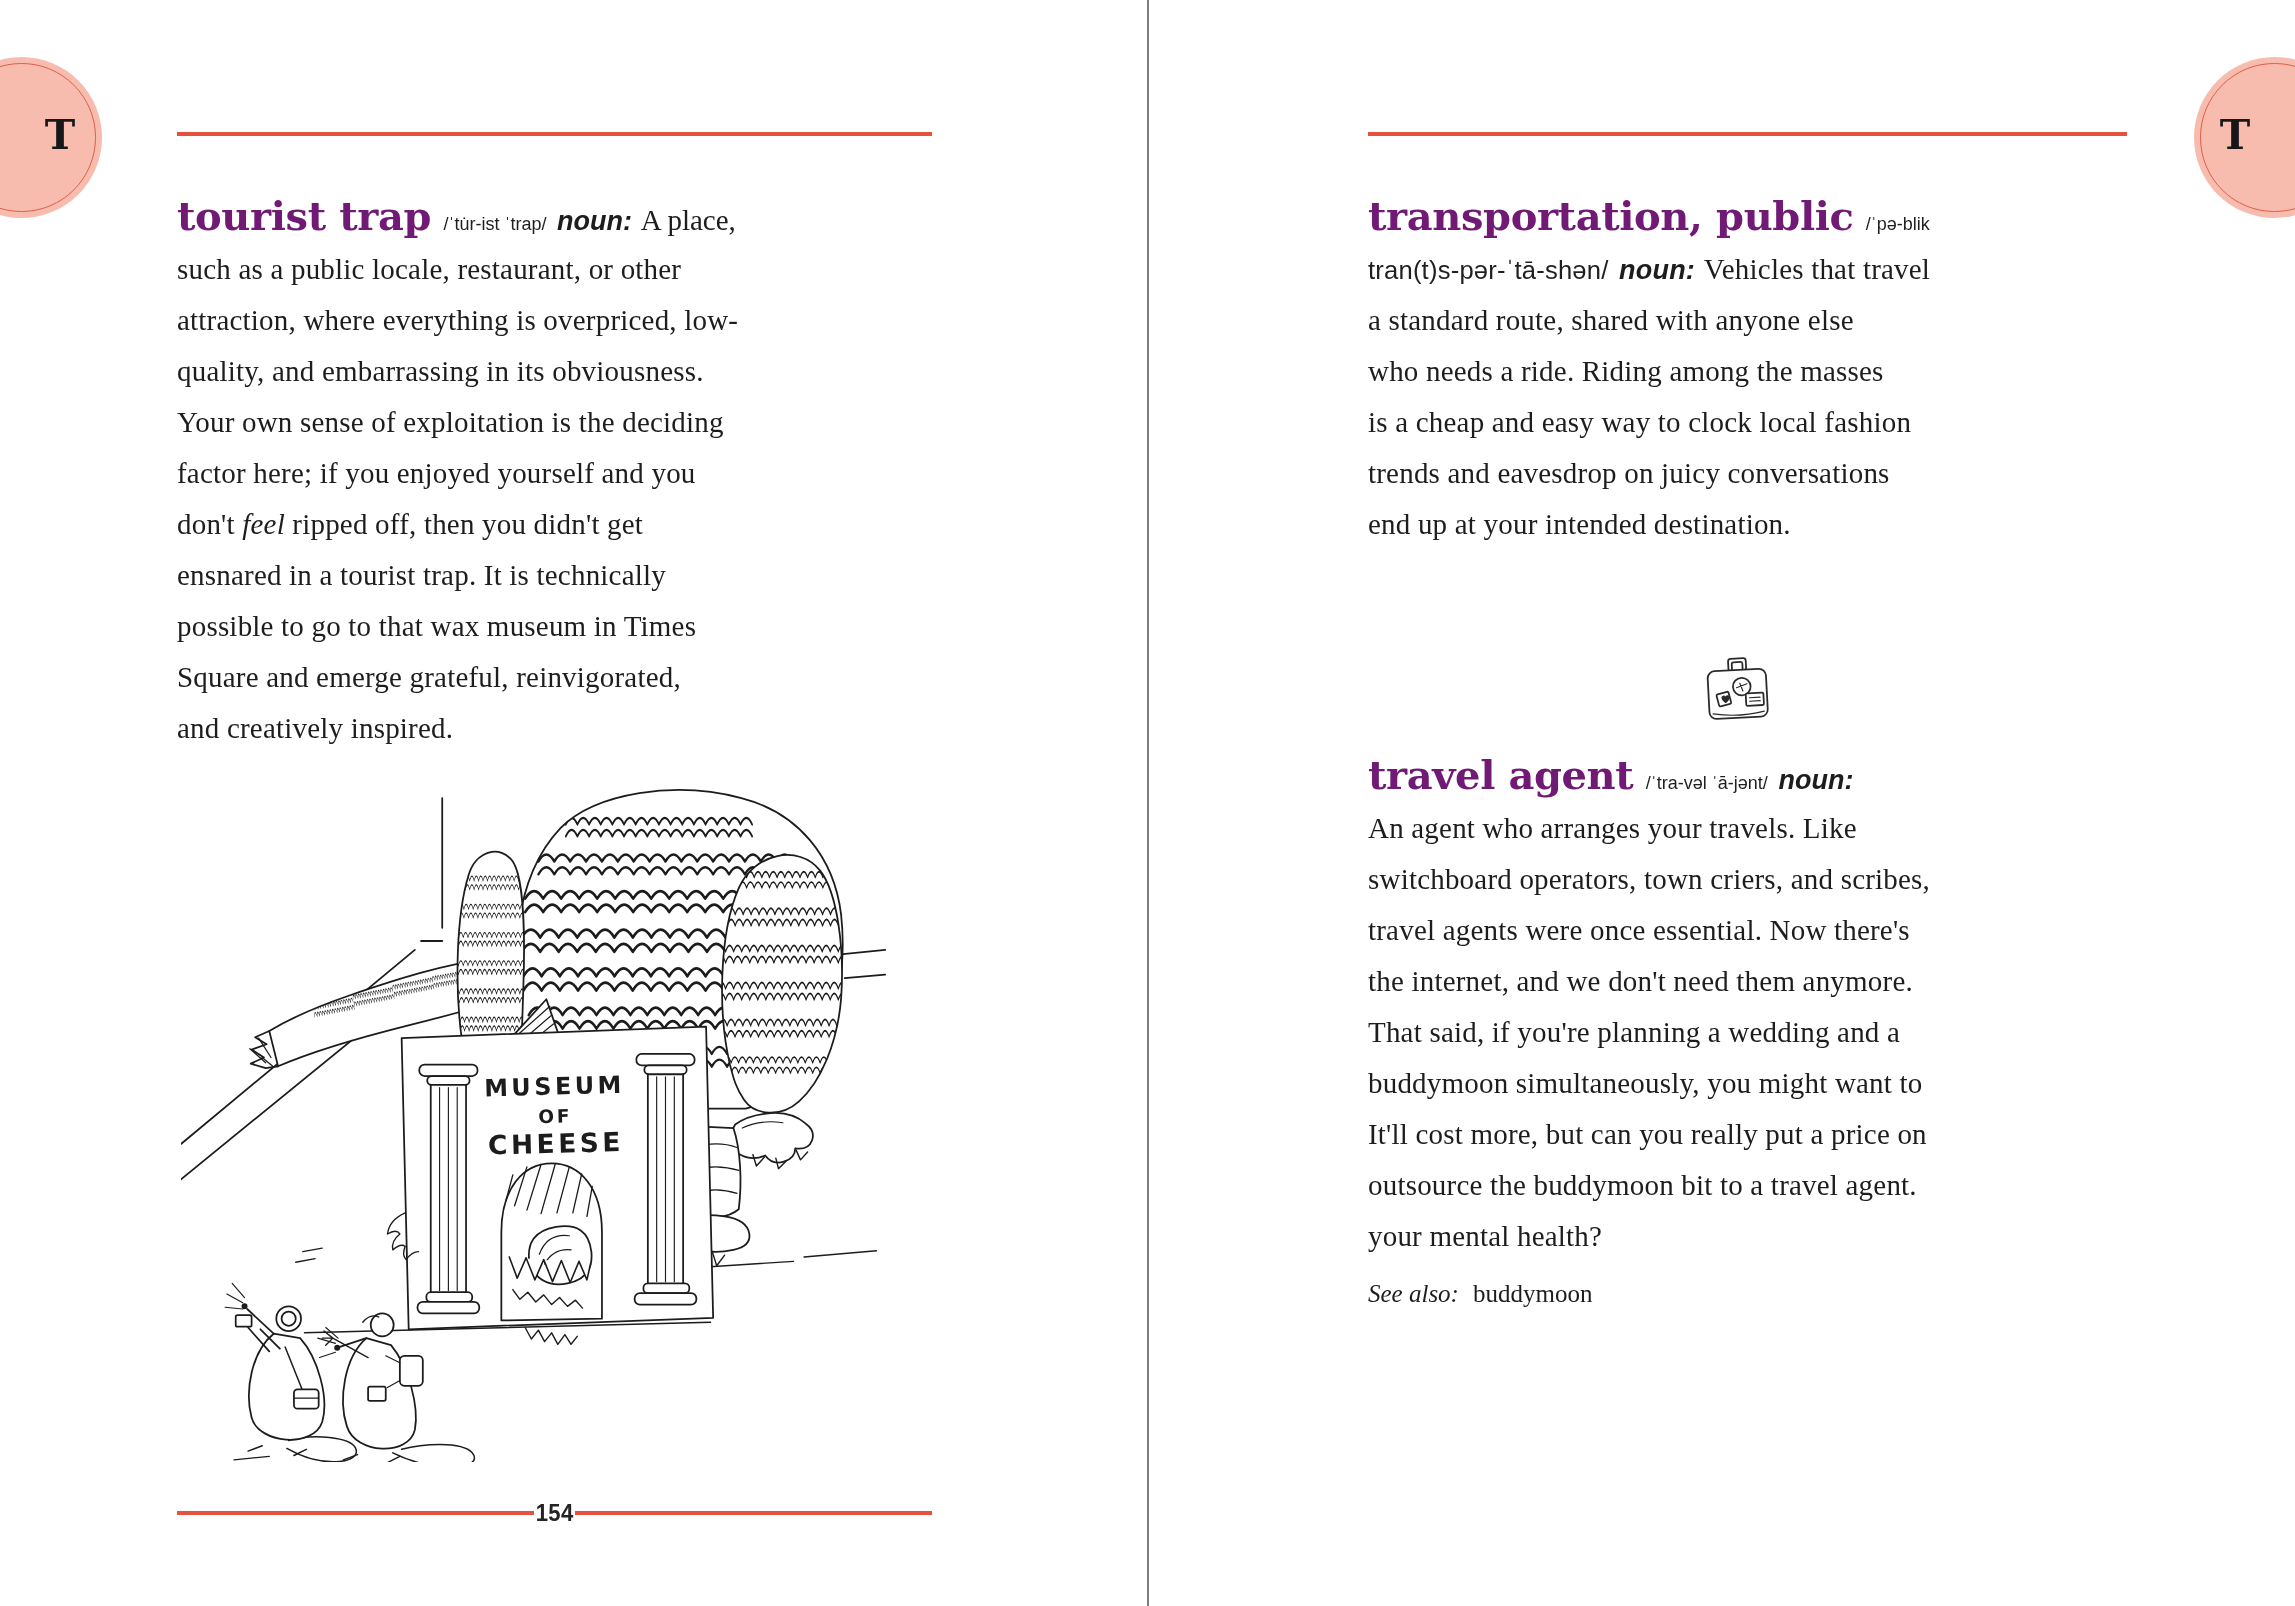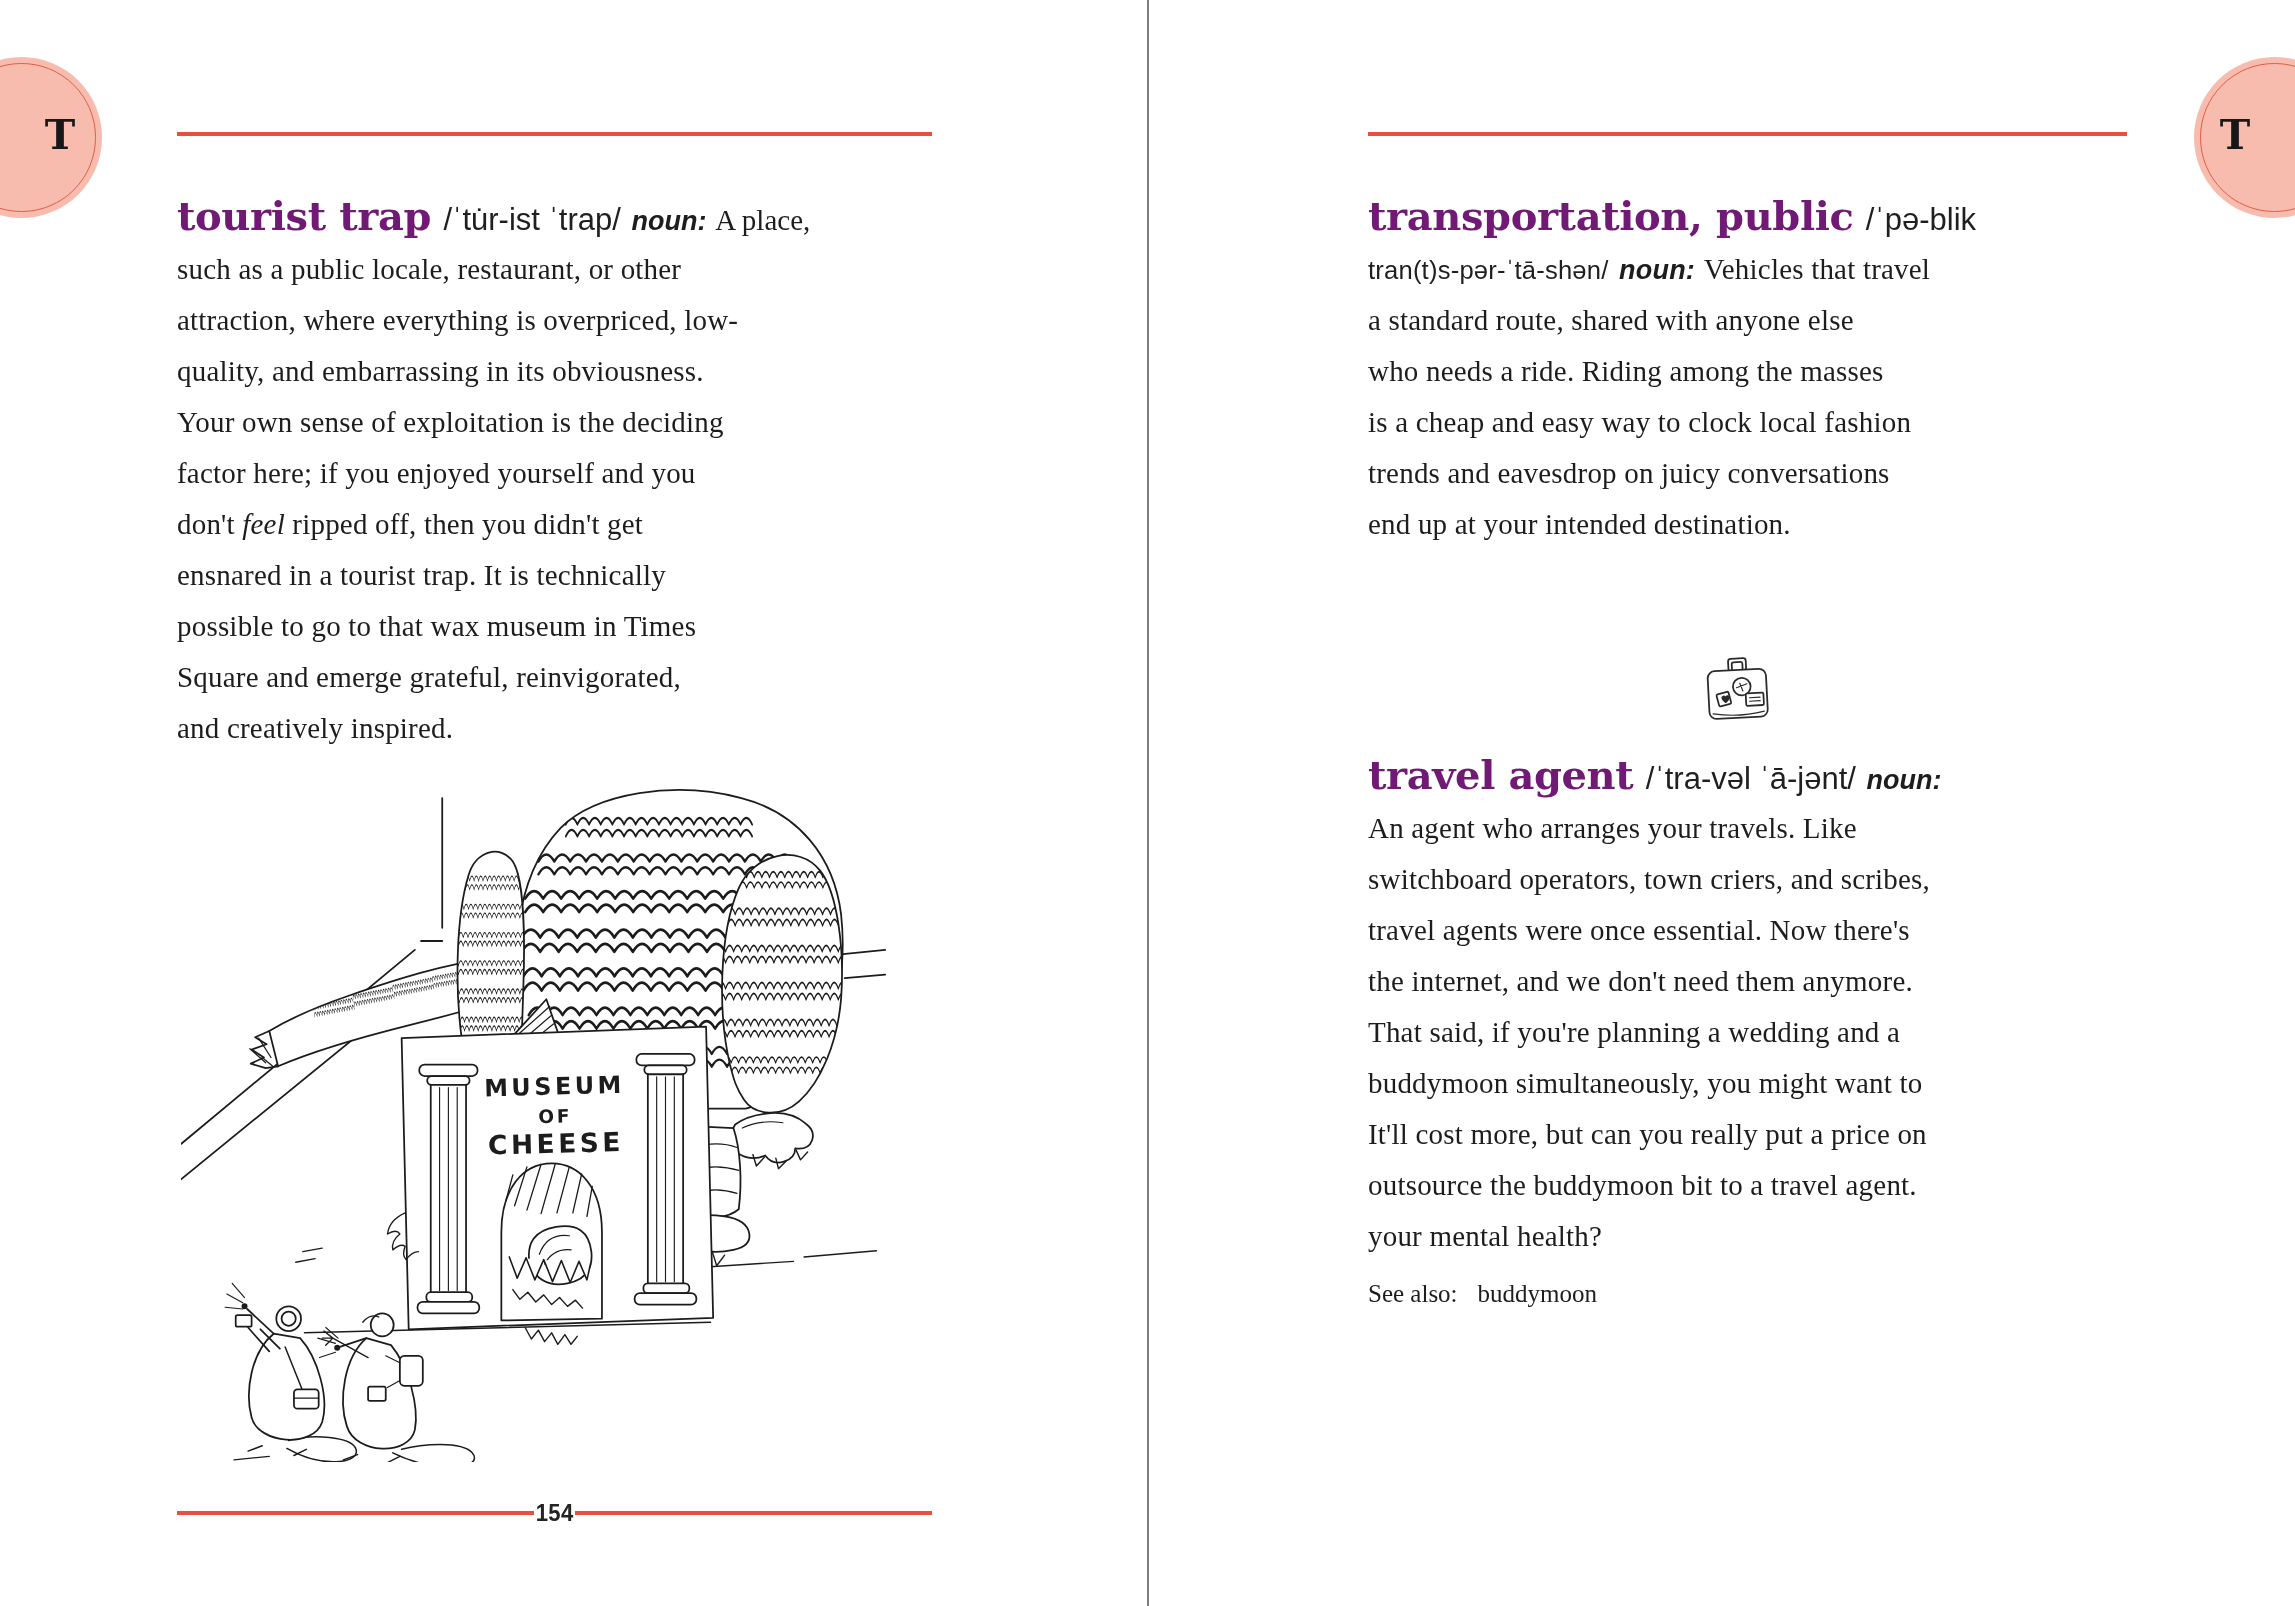--- a/index.html
+++ b/index.html
@@ -18,28 +18,28 @@
   .tab-right .letter{left:41px;}
   
   .rule{position:absolute;top:132px;height:4.4px;background:#e8503e;}
   .rule-left{left:177px;width:755px;}
   .rule-right{left:1368px;width:759px;}
   
   .entry{position:absolute;white-space:nowrap;}
   .headline{height:57px;line-height:57px;}
   .headword{font-family:"DejaVu Serif",serif;font-weight:700;font-size:40px;letter-spacing:-0.4px;
             margin-right:12.4px;color:#701a75;}
-  .pron{font-family:"Liberation Sans",sans-serif;font-size:31px;color:#1f1f1f;margin-right:10.6px;}
+  .pron{font-family:"Liberation Sans",sans-serif;font-size:18px;color:#1f1f1f;margin-right:10.6px;}
   .pos{font-family:Liberation Sans, sans-serif;font-weight:700;font-style:italic;font-size:27px;margin-right:8.8px;}
   .run{font-size:29px;}
   .dline{height:51px;line-height:51px;font-size:29px;letter-spacing:0.2px;}
   .dline .pron{font-size:25.6px;}
   .ital{font-style:italic;}
   .see-also{margin-top:14px;height:35px;line-height:35px;font-size:25px;}
-  .see-also .lbl{margin-right:20px;}
+  .see-also .lbl{font-style:italic;margin-right:14px;}
   
   .footer{position:absolute;top:1499px;height:28px;display:flex;align-items:center;gap:0;}
   .footer-left{left:177px;width:755px;}
   .footer-right{left:1368px;width:759px;}
   .fline{flex:1;height:4.4px;background:#e8503e;}
   .pgnum{font-family:"Liberation Sans",sans-serif;font-weight:700;font-size:24px;color:#242424;
          letter-spacing:0.4px;transform:scaleX(0.92);}
   
   .illu{position:absolute;left:181px;top:773px;width:706px;height:689px;}
   .case{position:absolute;left:1697px;top:647px;width:84px;height:84px;}

